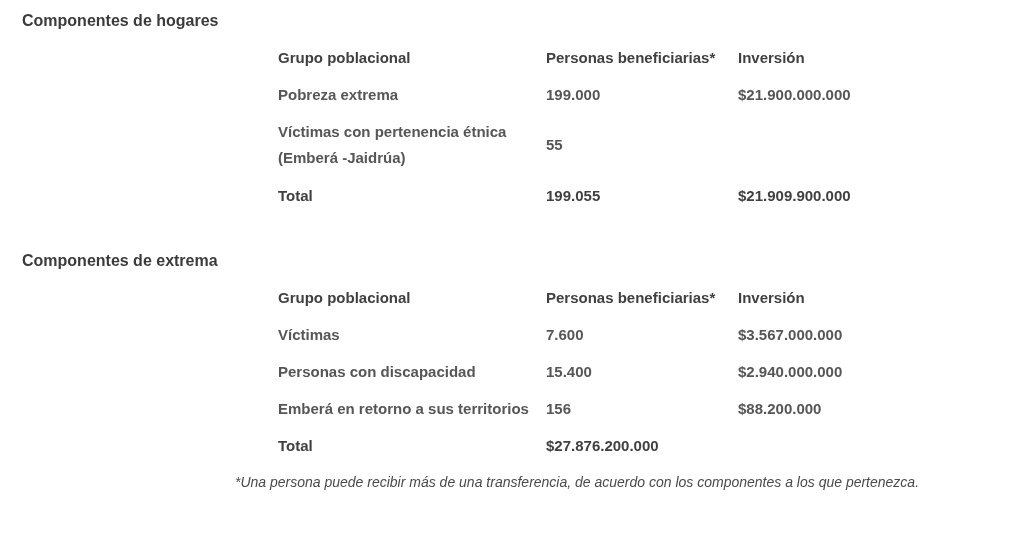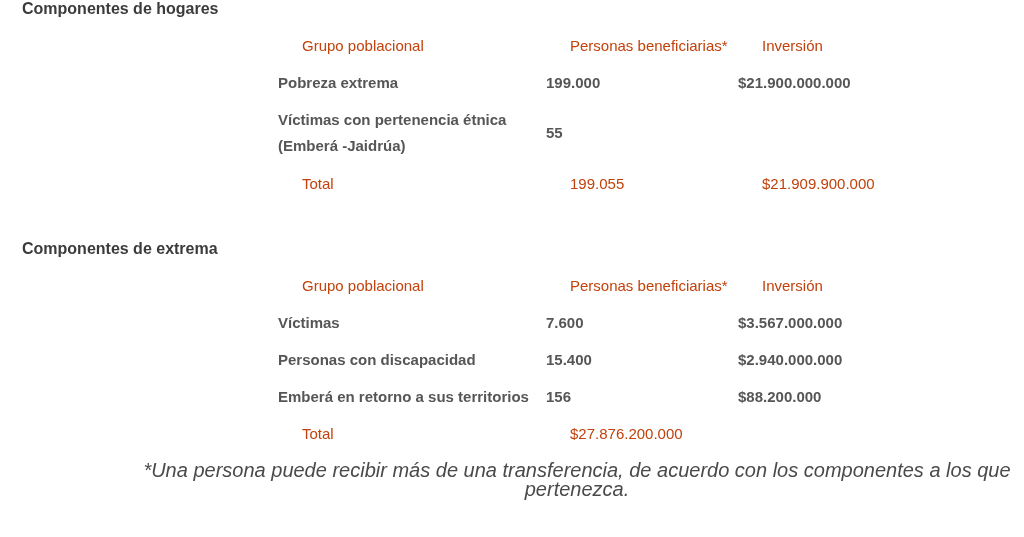--- a/index.html
+++ b/index.html
@@ -5,21 +5,21 @@
   html, body { margin: 0; padding: 0; }
   body {
     width: 1024px;
     height: 537px;
     background: #ffffff;
     font-family: "Liberation Sans", "DejaVu Sans", sans-serif;
     font-size: 15px;
     color: #565656;
     overflow: hidden;
   }
-  .page { }
+  .page { padding-top: 12px; }
 
   .section-title {
     margin: 0 0 0 22px;
     font-size: 16px;
     font-weight: 700;
     line-height: 17px;
     color: #3b3b3b;
   }
   .section-personas { margin-top: 38px; }
 
@@ -34,32 +34,31 @@
     align-items: center;
     min-height: 37px;
   }
   .cell { line-height: 20px; font-weight: bold; }
   .cell-group.wrap {
     line-height: 26px;
     max-width: 252px;
     padding: 6px 12px 6px 0;
   }
   .th {
-    font-weight: 400;
-    color: #c2410c;
+    font-weight: 700;
+    color: #404040;
     white-space: nowrap;
-    margin-left: 24px;
   }
 
   .footnote {
     margin: 9px 0 12px 130px;
     width: 894px;
     text-align: center;
     font-style: italic;
-    font-size: 20px;
+    font-size: 14px;
     color: #4a4a4a;
     line-height: 19px;
   }
 </style>
 </head>
 <body>
 
 <div class="page">
 
   <section class="component-section">

